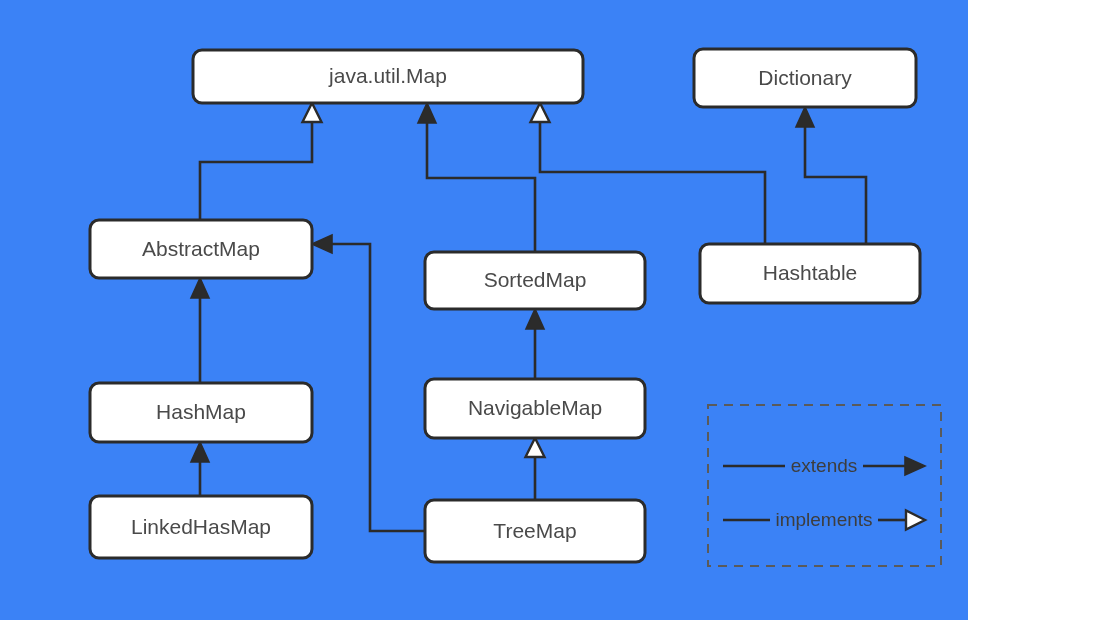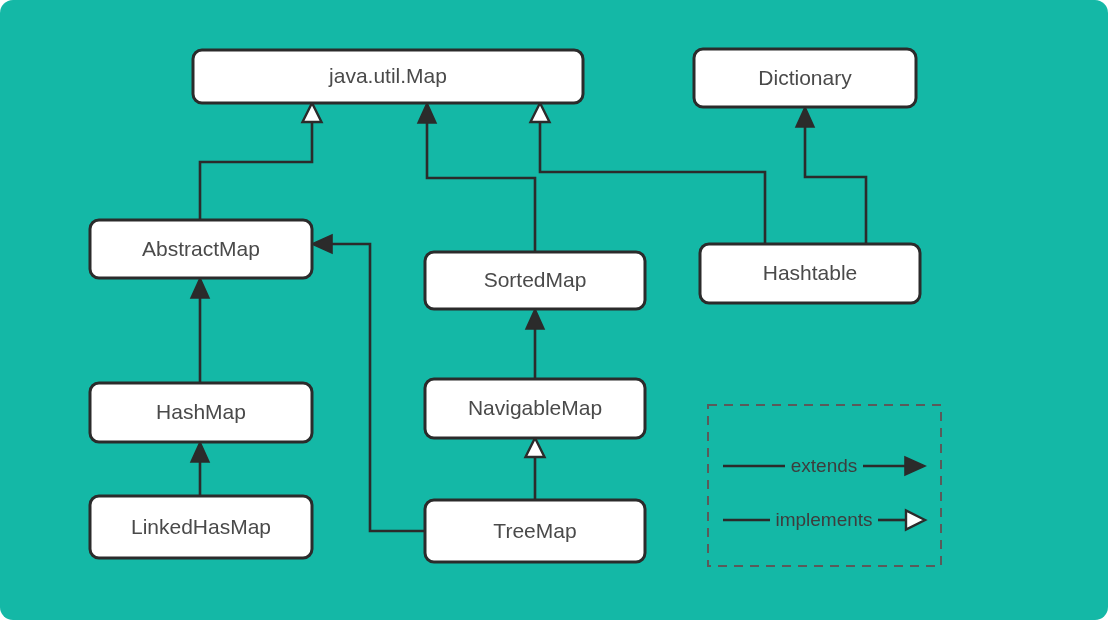--- a/index.html
+++ b/index.html
@@ -9,24 +9,23 @@
     background: #ffffff;
   }
   body {
     width: 1108px;
     height: 620px;
     font-family: "Liberation Sans", sans-serif;
     overflow: hidden;
   }
   #diagram-root {
     position: relative;
-    width: 1108px;
+    width: 968px;
     height: 620px;
-    background: #14b8a6;
-    border-radius: 13px;
+    background: #3b82f6;
   }
   svg#uml-canvas {
     position: absolute;
     left: 0;
     top: 0;
     width: 1108px;
     height: 620px;
     display: block;
   }
   .class-box-rect {

